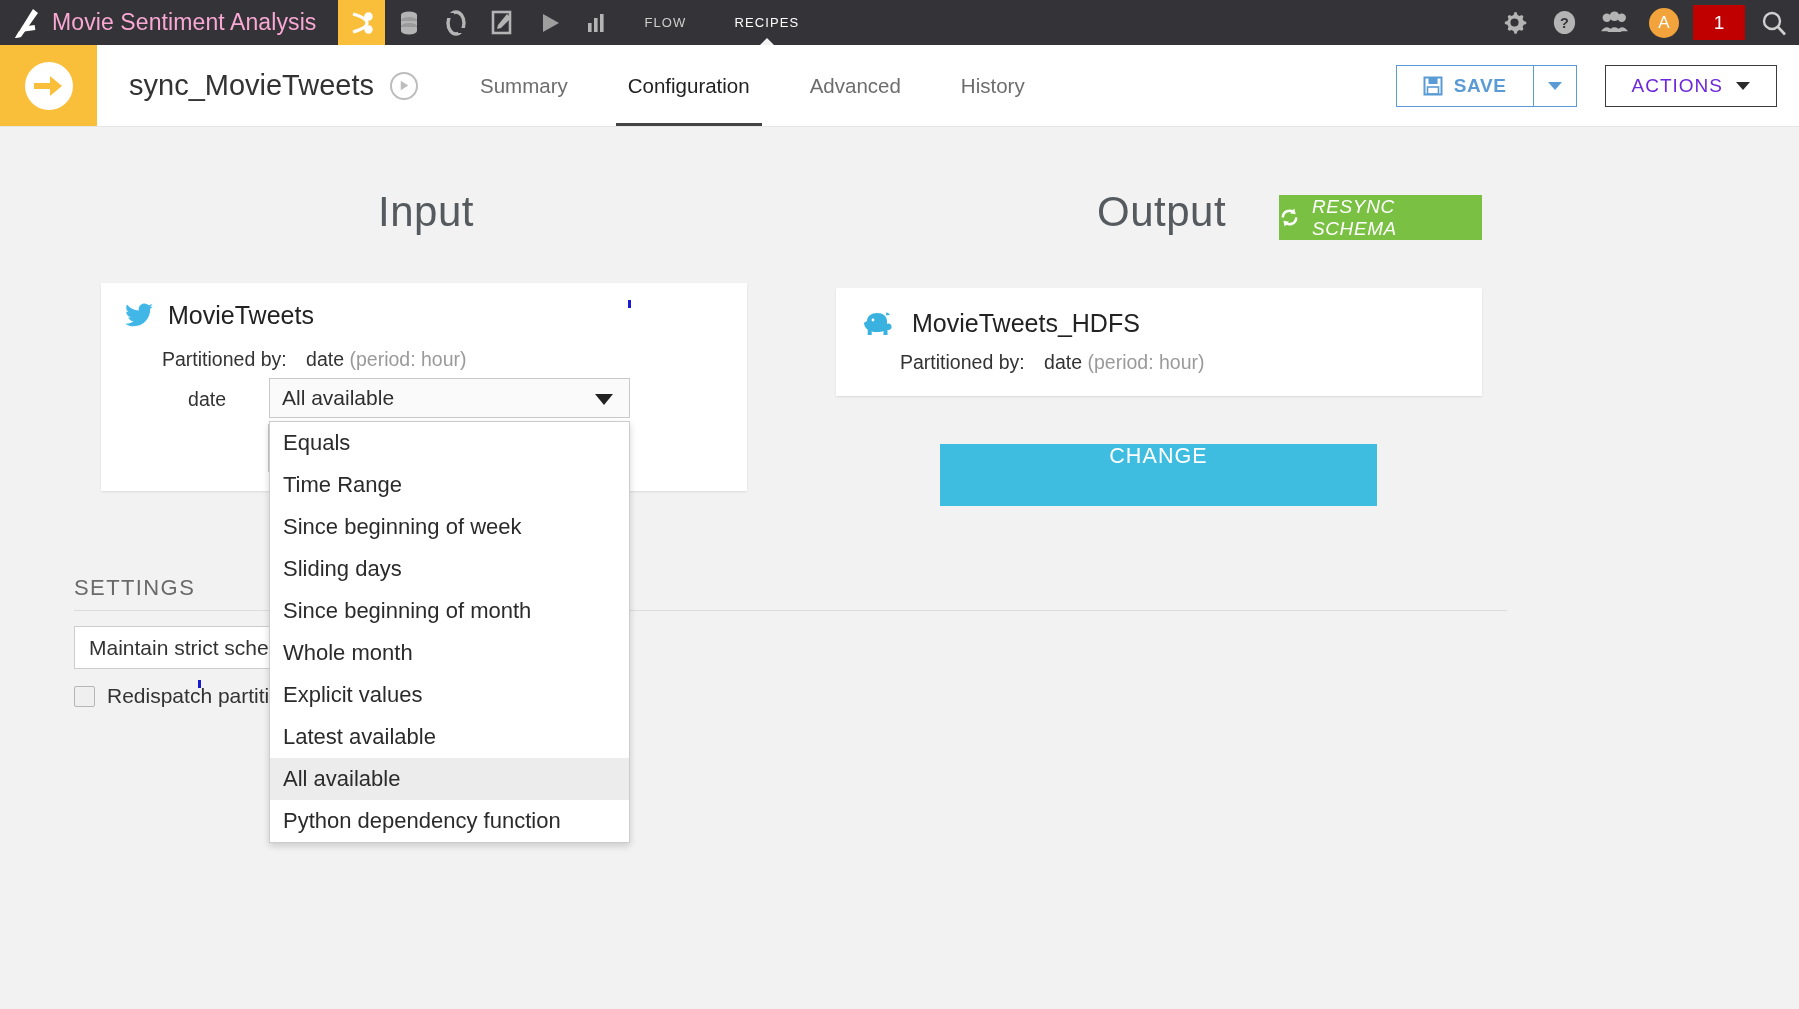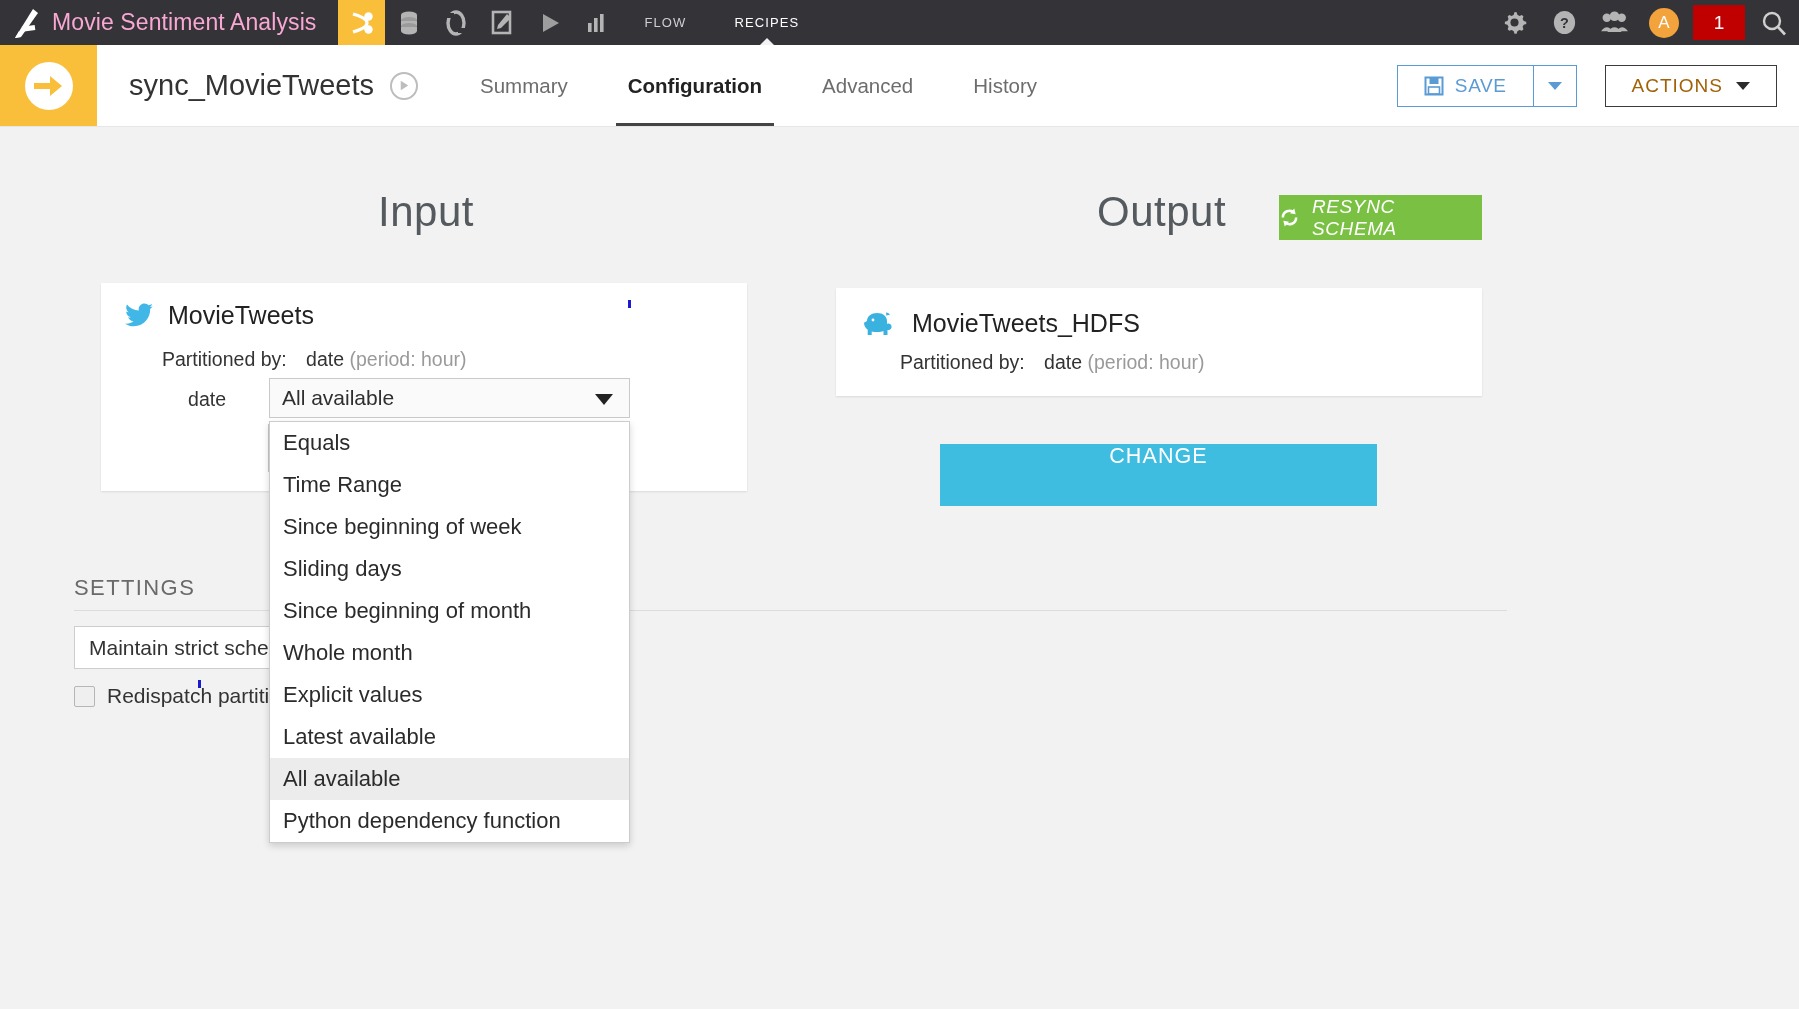--- a/index.html
+++ b/index.html
@@ -87,44 +87,44 @@
     border: 2.5px solid #bdbdbd;
     margin-left: 16px;
     display:flex; align-items:center; justify-content:center;
   }
   .tabs { display: flex; align-items: stretch; margin-left: 32px; }
   .tab {
     display:flex; align-items:center;
     padding: 0 30px; font-size: 20.5px; color: #6d6d6d;
     position: relative; white-space: nowrap;
   }
-  .tab.active { color: #222222; font-weight: bold; }
+  .tab.active { color: #222222; font-weight: normal; }
   .tab.active:after {
     content:""; position:absolute; left: 18px; right: 18px; bottom: 0;
     height: 3px; background: #444444;
   }
   .subbar-spacer { flex: 1 1 auto; }
   .save-group {
     display:flex; align-items:stretch; align-self:center;
-    height: 42px; margin-right: 28px;
+    height: 42px; margin-right: 28px; font-weight: bold;
   }
   .save-btn {
     border: 1px solid #5b9bd5; color: #5b9bd5; background:#fff;
     display:flex; align-items:center; justify-content:center;
     padding: 0 26px; font-size: 19px; letter-spacing: .6px;
     border-right: none;
   }
   .save-btn .disk { margin-right: 11px; display:flex; }
   .save-caret {
     border: 1px solid #5b9bd5; background:#fff;
     width: 44px; display:flex; align-items:center; justify-content:center;
   }
   .actions-btn {
     align-self:center; height: 42px;
-    border: 1.5px solid #3b3b3b; background:#fff; color:#a16207;
+    border: 1.5px solid #3b3b3b; background:#fff; color:#6d28d9;
     display:flex; align-items:center; justify-content:center;
     padding: 0 26px; font-size: 19px; letter-spacing: 1px;
     margin-right: 22px;
   }
   .caret-down {
     width:0;height:0;border-left:8px solid transparent;
     border-right:8px solid transparent;border-top:9px solid currentColor;
   }
   .caret-down.sm {
     border-left-width:7px;border-right-width:7px;border-top-width:8px;

